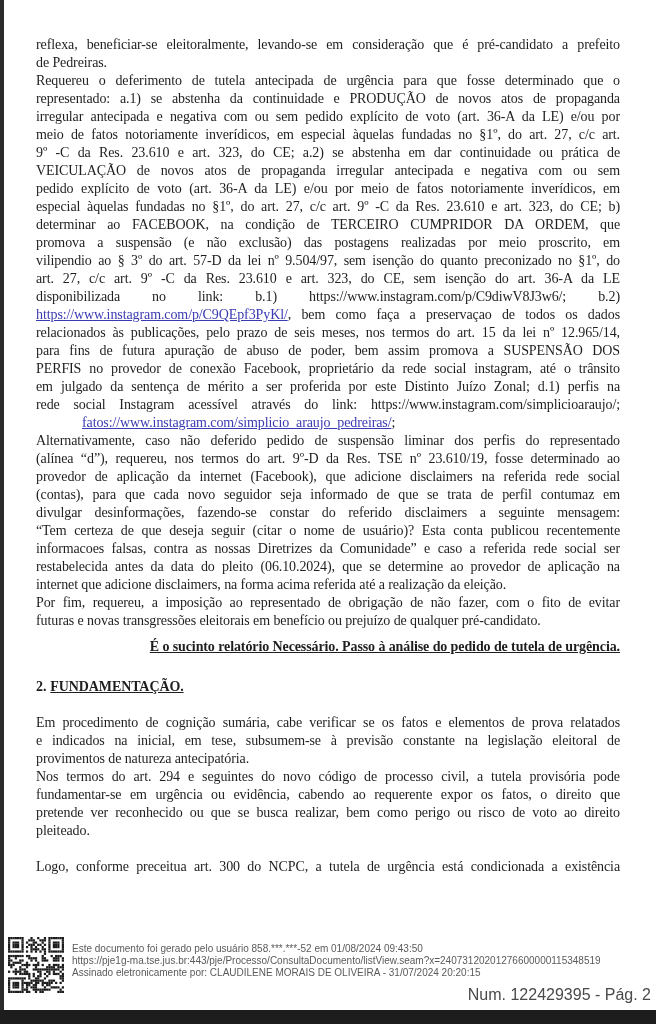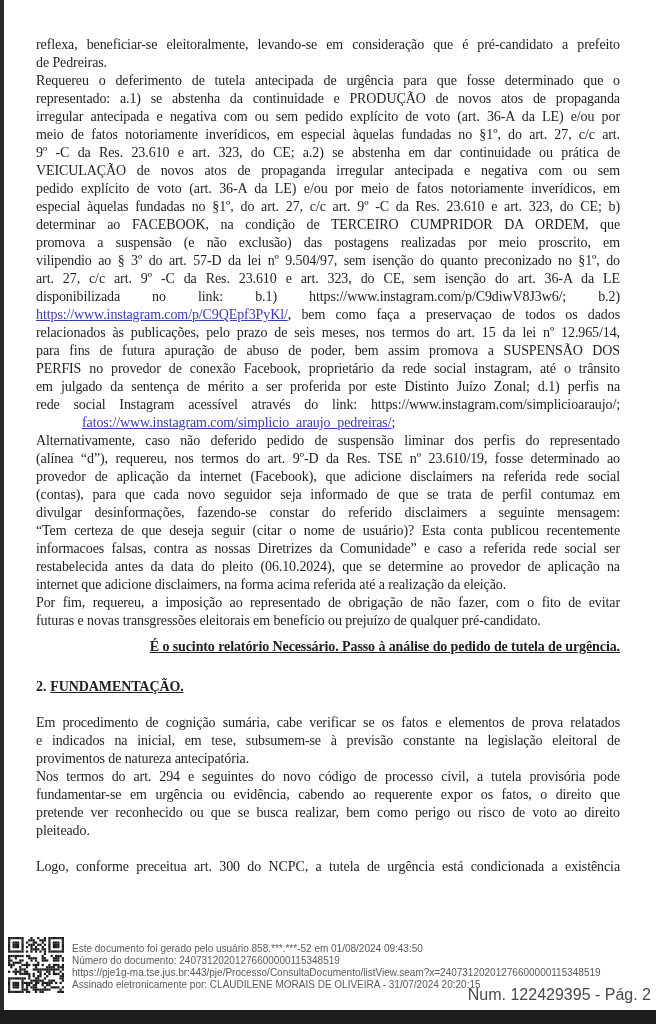--- a/index.html
+++ b/index.html
@@ -423,21 +423,20 @@
       <rect x="12" y="24" width="1" height="1" fill="#1a1a1a"></rect>
       <rect x="14" y="24" width="1" height="1" fill="#1a1a1a"></rect>
       <rect x="15" y="24" width="1" height="1" fill="#1a1a1a"></rect>
       <rect x="22" y="24" width="1" height="1" fill="#1a1a1a"></rect>
       <rect x="23" y="24" width="1" height="1" fill="#1a1a1a"></rect>
       <rect x="24" y="24" width="1" height="1" fill="#1a1a1a"></rect>
     </svg>
 
   <div class="footer-meta">
     <div class="meta-line">Este documento foi gerado pelo usuário 858.***.***-52 em 01/08/2024 09:43:50</div>
-    <div class="meta-line">Número do documento: 24073120201276600000115348519</div>
     <div class="meta-line">https://pje1g-ma.tse.jus.br:443/pje/Processo/ConsultaDocumento/listView.seam?x=24073120201276600000115348519</div>
     <div class="meta-line">Assinado eletronicamente por: CLAUDILENE MORAIS DE OLIVEIRA - 31/07/2024 20:20:15</div>
   </div>
 
   <div class="page-label">Num. 122429395 - Pág. 2</div>
 
   <div class="bottom-bar"></div>
 </div>
 
 </body></html>

